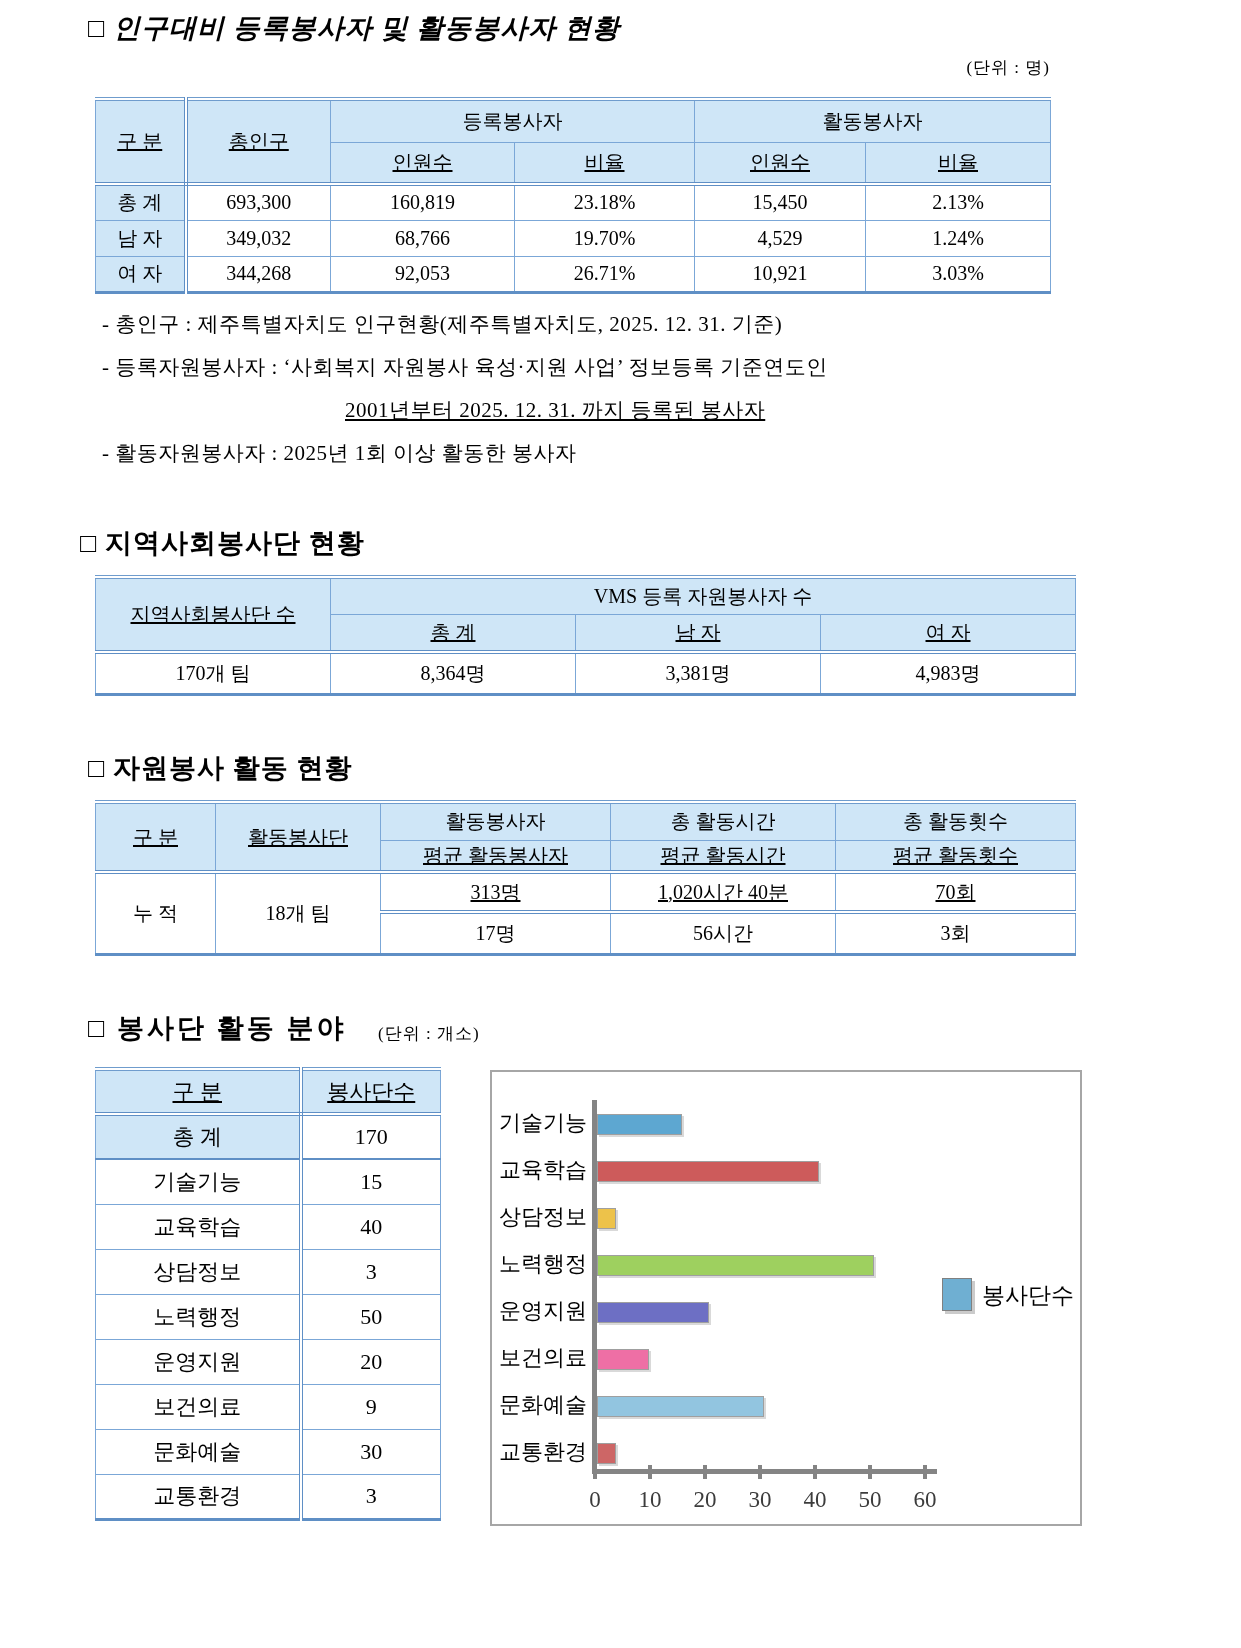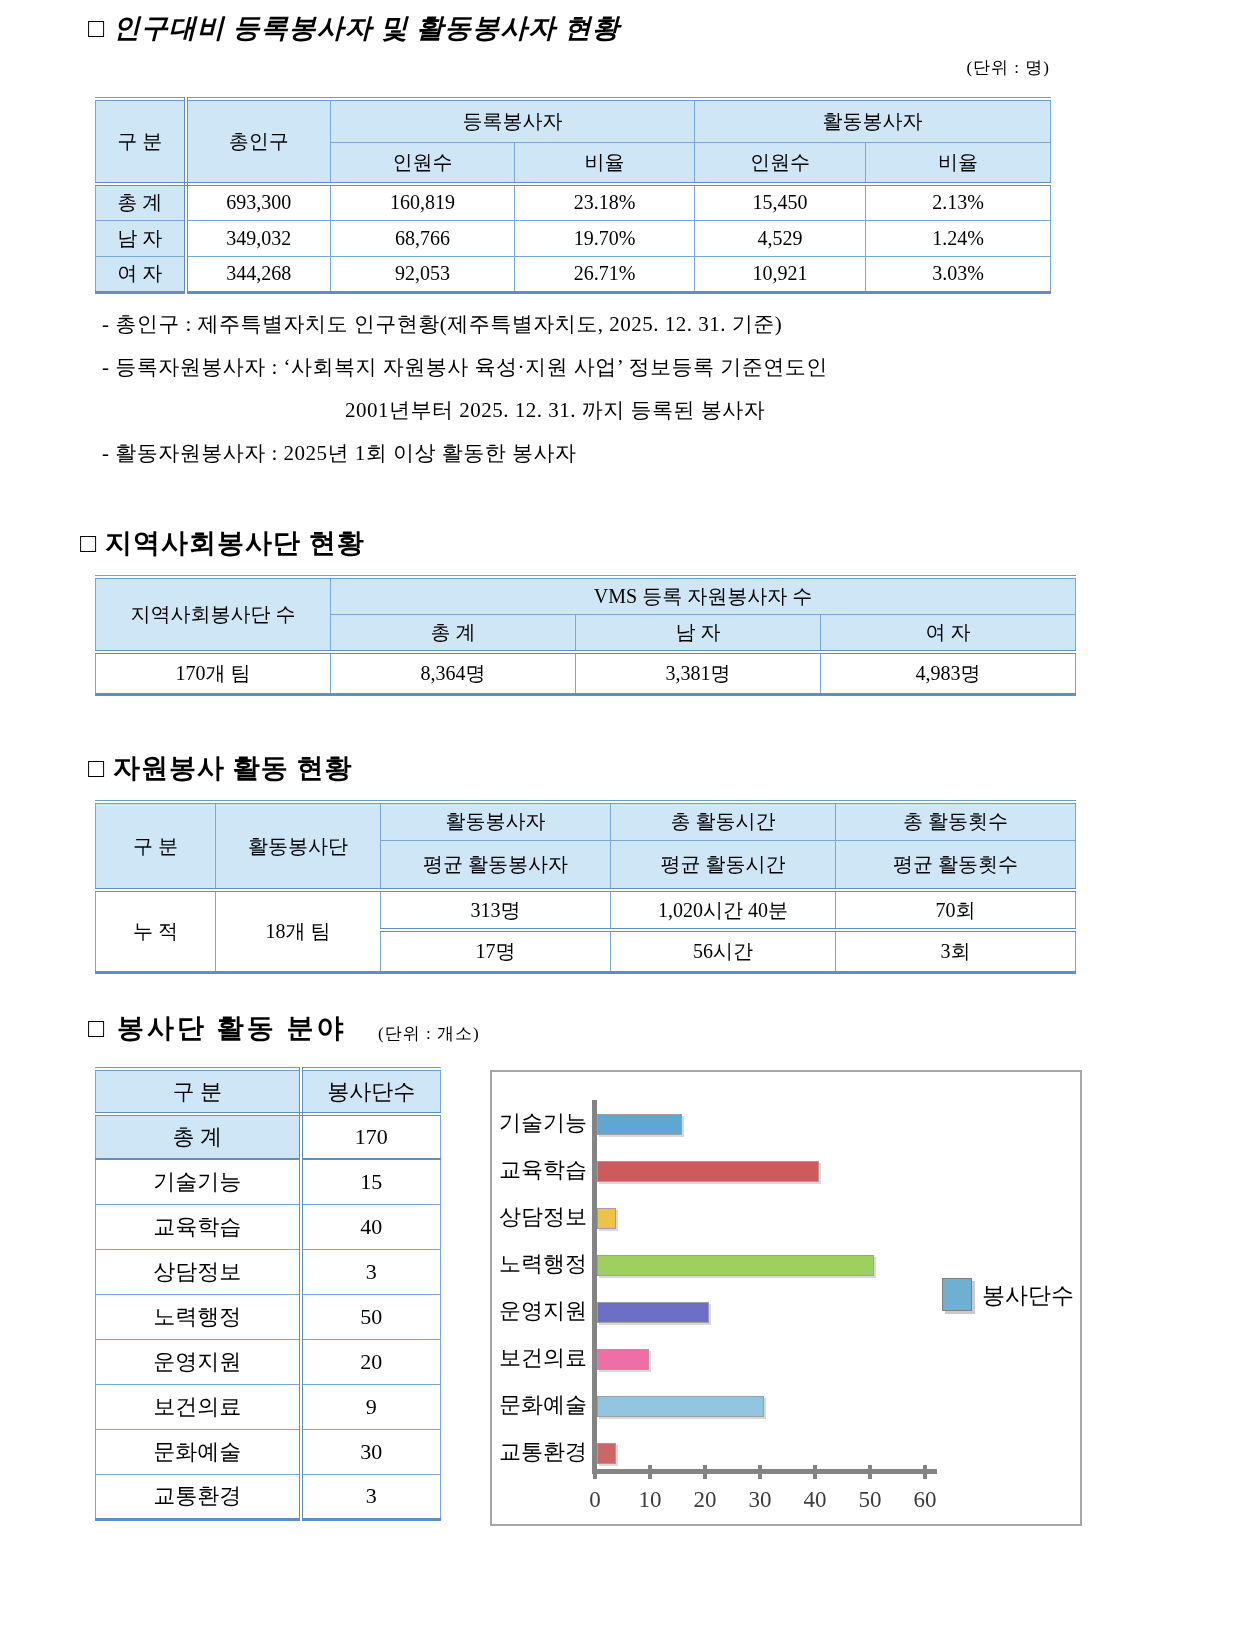--- a/index.html
+++ b/index.html
@@ -4,29 +4,29 @@
 <style>
   html,body { margin:0; padding:0; background:#ffffff; }
   .page {
     position:relative; width:1241px; height:1648px; background:#ffffff;
     font-family:"Liberation Serif","DejaVu Serif",serif; color:#000;
     overflow:hidden;
   }
   .sec-title { position:absolute; font-size:27px; font-weight:bold; letter-spacing:1px; white-space:nowrap; }
   .unit-label { position:absolute; font-size:17px; letter-spacing:1px; white-space:nowrap; }
   .note-line { font-size:21px; height:43px; line-height:43px; white-space:nowrap; letter-spacing:0.5px; }
-  .note-indent { padding-left:243px; }
+  .note-indent { padding-left:243px;text-decoration:underline; }
 
   table.doc { position:absolute; border-collapse:collapse; table-layout:fixed;
     border-top:4px double #6f9ccd; border-bottom:3px solid #5f8fc5; }
   table.doc td, table.doc th { border:1px solid #7ba7d7; text-align:center; vertical-align:middle;
     font-size:20px; font-weight:normal; padding:0; overflow:hidden; }
   .hdr { background:#cfe6f7; font-weight:bold; }
   .bold { font-weight:bold;margin-top:37px; }
-  .bd-b-double { border-bottom:4px double #5f8fc5 !important; }
+  .bd-b-double { border-bottom:4px double #5f8fc5 !important;text-decoration:underline; }
   .bd-r-double { border-right:4px double #5f8fc5 !important; }
   .bd-b-2 { border-bottom:2px solid #5f8fc5 !important; }
   .rowhead { background:#cfe6f7; font-weight:bold; }
   table.t4 td, table.t4 th { font-size:22px; }
   .cat { font-weight:bold; }
 
   .chartbox { position:absolute; left:490px; top:1070px; width:588px; height:452px;
     border:2px solid #a6a6a6; background:#fff; }
   .vaxis { position:absolute; background:#848484; }
   .haxis { position:absolute; background:#848484; }
@@ -143,21 +143,21 @@
         <col style="width:240px">
     </colgroup>
     <tbody>
         <tr style="height:38px">
       <th rowspan="2" class="hdr bd-b-double">구 분</th>
       <th rowspan="2" class="hdr bd-b-double">활동봉사단</th>
       <th class="hdr">활동봉사자</th>
       <th class="hdr">총 활동시간</th>
       <th class="hdr">총 활동횟수</th>
     </tr>
-    <tr style="height:50px">
+    <tr style="height:32px">
       <th class="hdr bd-b-double">평균 활동봉사자</th>
       <th class="hdr bd-b-double">평균 활동시간</th>
       <th class="hdr bd-b-double">평균 활동횟수</th>
     </tr>
     <tr style="height:40px">
       <td rowspan="2" class="bold">누 적</td>
       <td rowspan="2">18개 팀</td>
       <td class="bd-b-double">313명</td>
       <td class="bd-b-double">1,020시간 40분</td>
       <td class="bd-b-double">70회</td>

